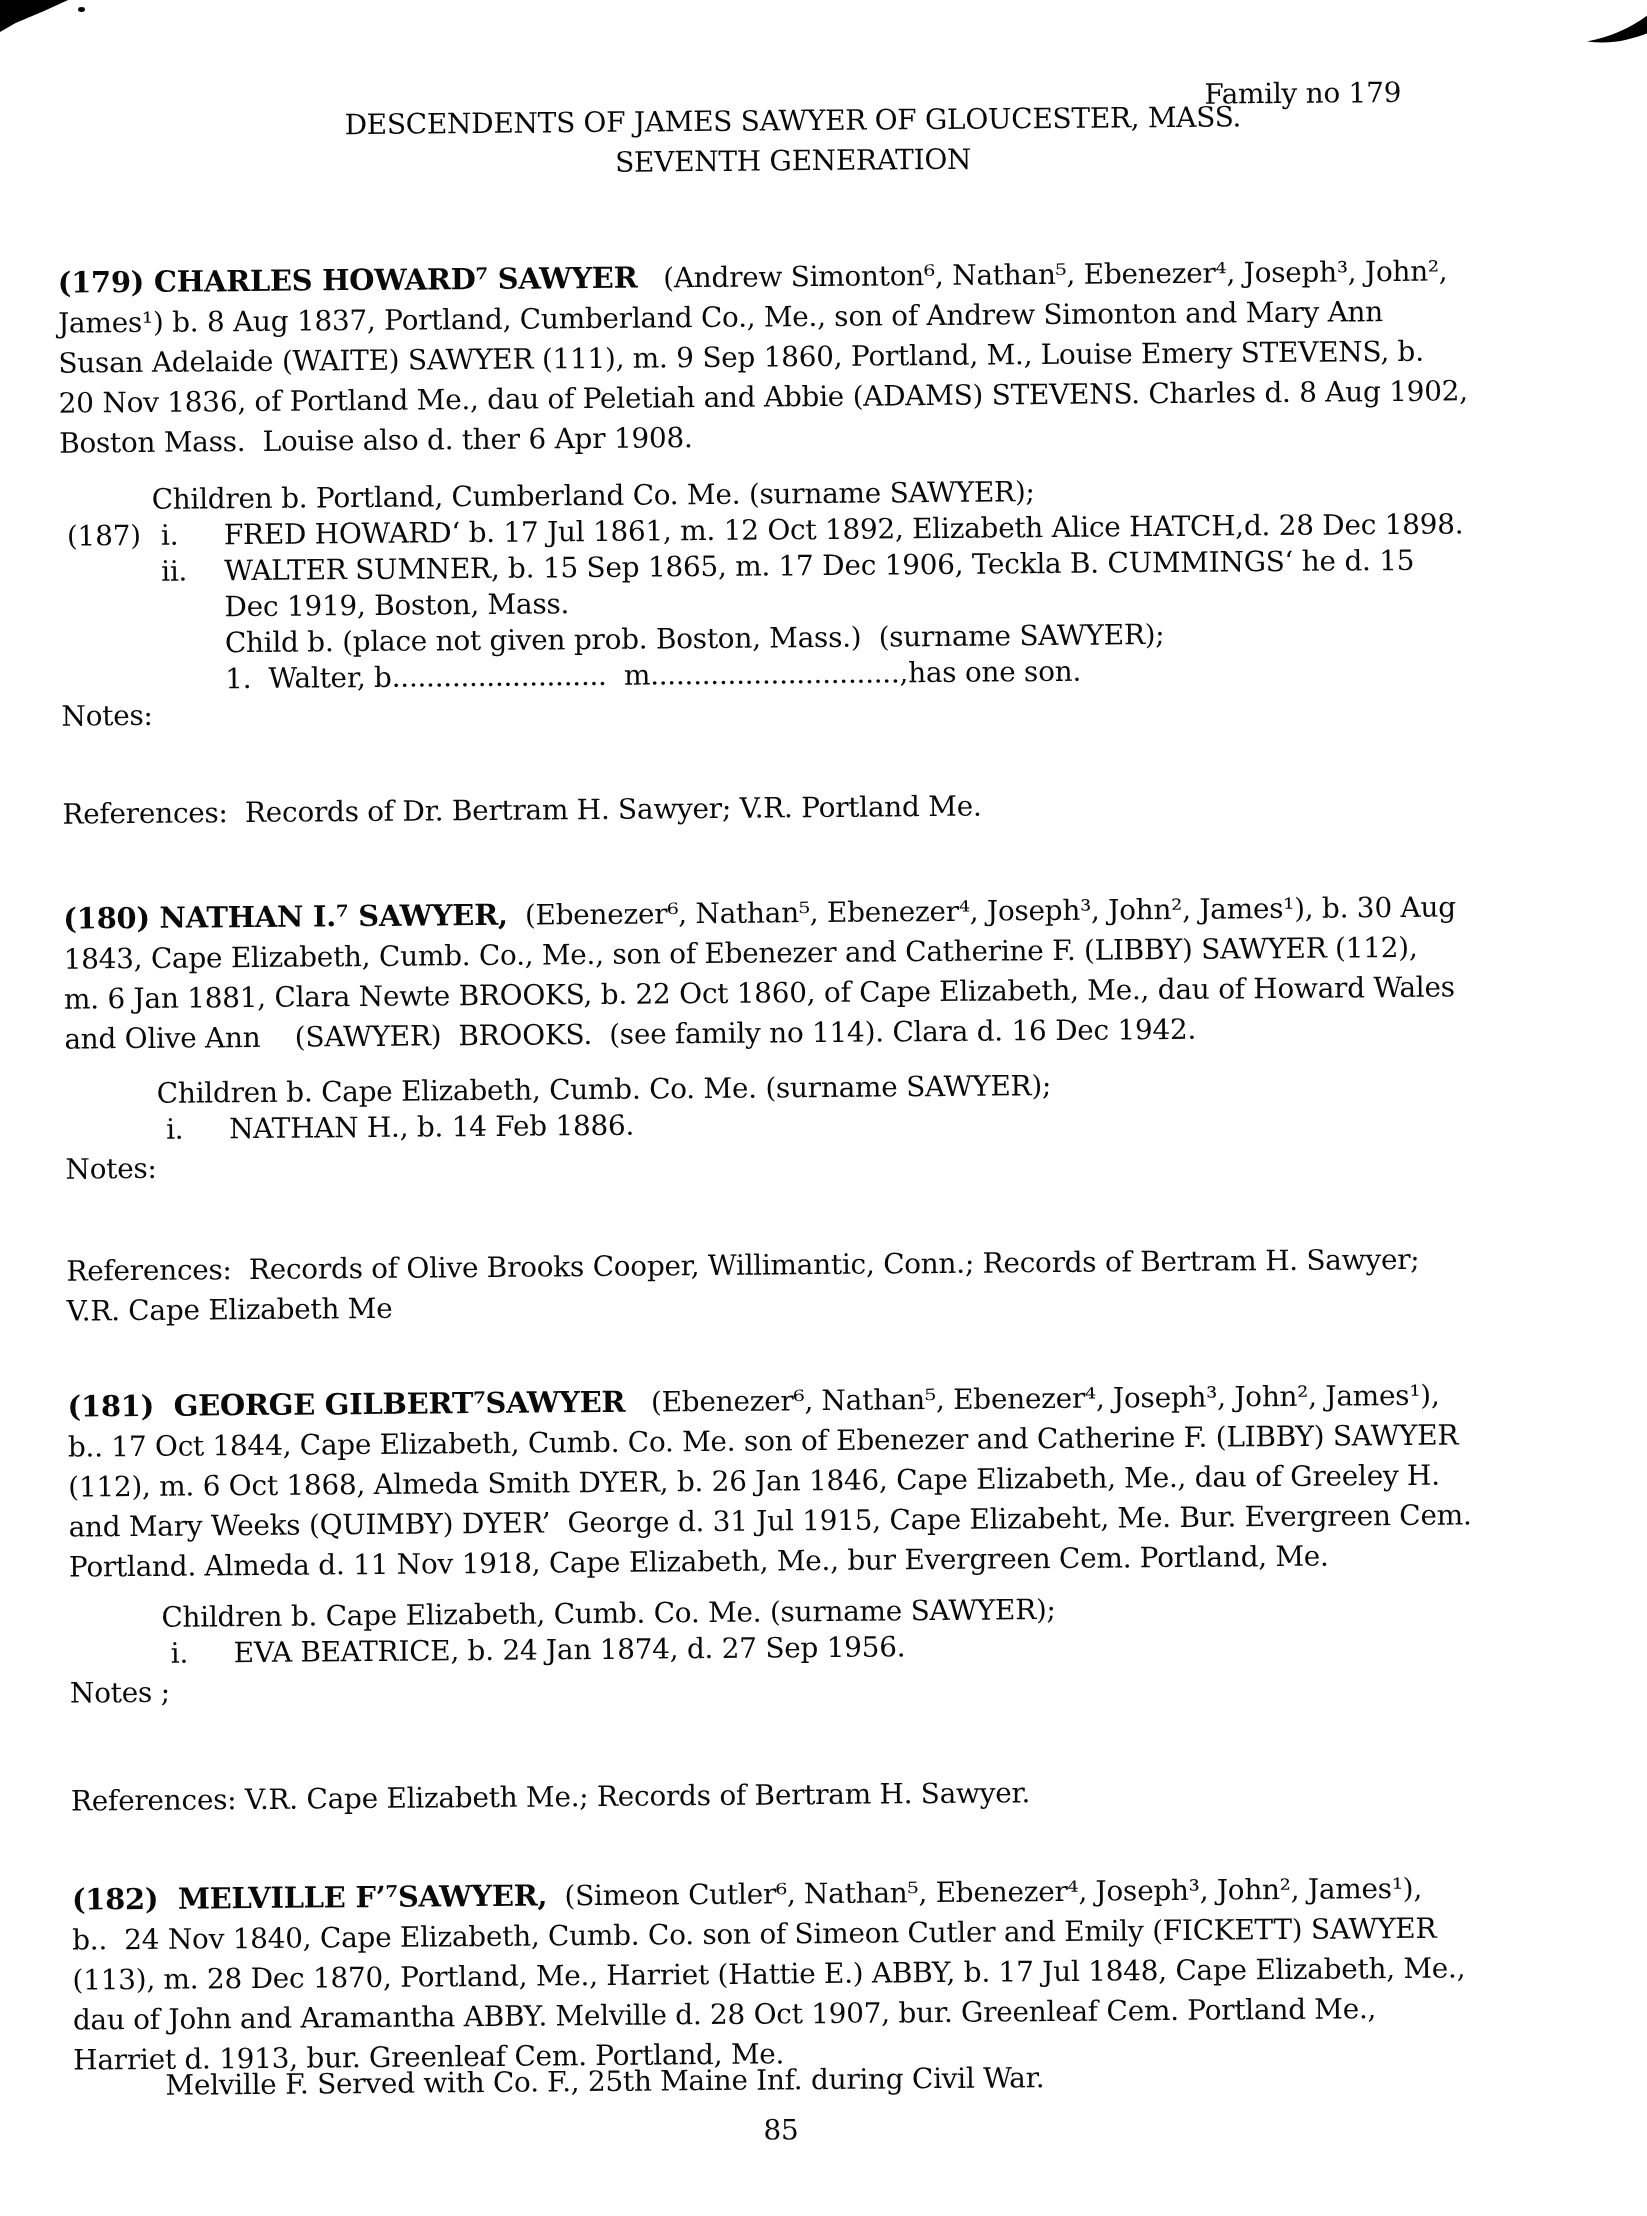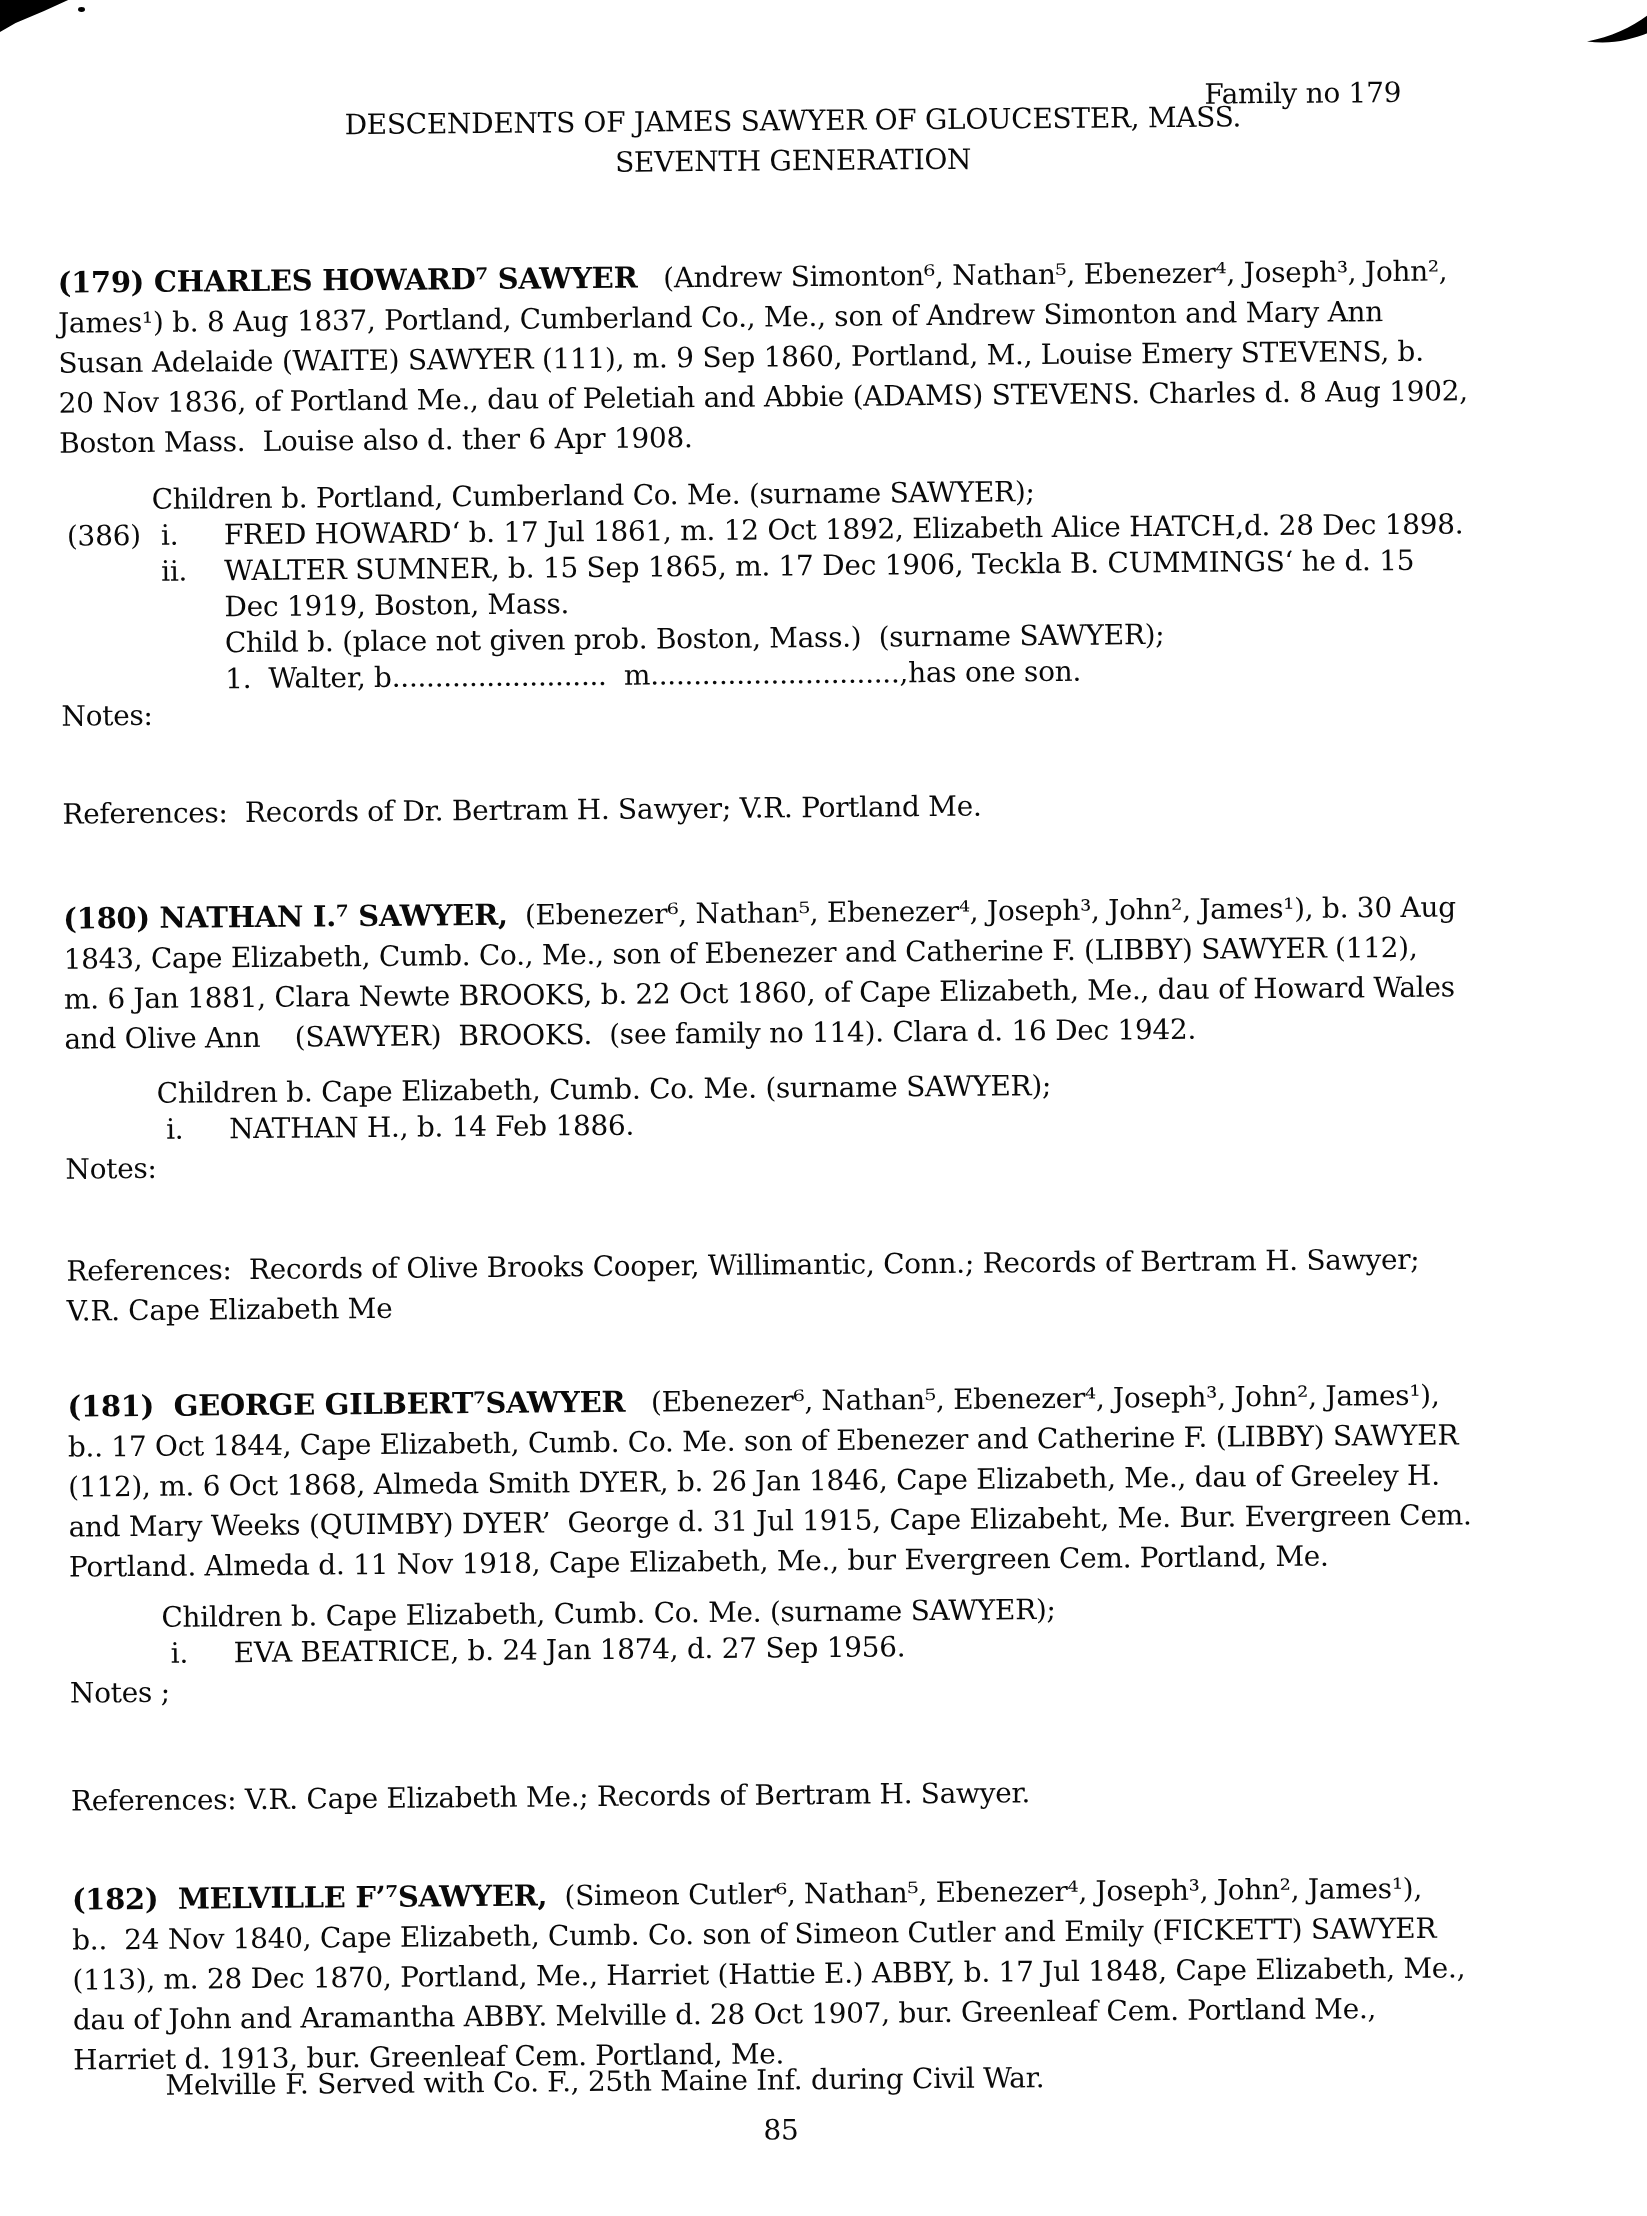--- a/index.html
+++ b/index.html
@@ -96,21 +96,21 @@
     <div class="line"><span class="b">(179) CHARLES HOWARD⁷ SAWYER</span><span>   (Andrew Simonton⁶, Nathan⁵, Ebenezer⁴, Joseph³, John²,</span></div>
     <div class="line">James¹) b. 8 Aug 1837, Portland, Cumberland Co., Me., son of Andrew Simonton and Mary Ann</div>
     <div class="line">Susan Adelaide (WAITE) SAWYER (111), m. 9 Sep 1860, Portland, M., Louise Emery STEVENS, b.</div>
     <div class="line">20 Nov 1836, of Portland Me., dau of Peletiah and Abbie (ADAMS) STEVENS. Charles d. 8 Aug 1902,</div>
     <div class="line">Boston Mass.  Louise also d. ther 6 Apr 1908.</div>
   </section>
 
   <section class="block children" style="top:476px">
     <div class="line indent-1">Children b. Portland, Cumberland Co. Me. (surname SAWYER);</div>
     <div class="crow">
-      <span class="ref">(386)</span>
+      <span class="ref">(187)</span>
       <span class="num">i.</span>
       <span class="ctext">FRED HOWARD‘ b. 17 Jul 1861, m. 12 Oct 1892, Elizabeth Alice HATCH,d. 28 Dec 1898.</span>
     </div>
     <div class="crow">
       <span class="ref"></span>
       <span class="num">ii.</span>
       <span class="ctext">WALTER SUMNER, b. 15 Sep 1865, m. 17 Dec 1906, Teckla B. CUMMINGS‘ he d. 15</span>
     </div>
     <div class="line indent-2">Dec 1919, Boston, Mass.</div>
     <div class="line indent-2">Child b. (place not given prob. Boston, Mass.)  (surname SAWYER);</div>

